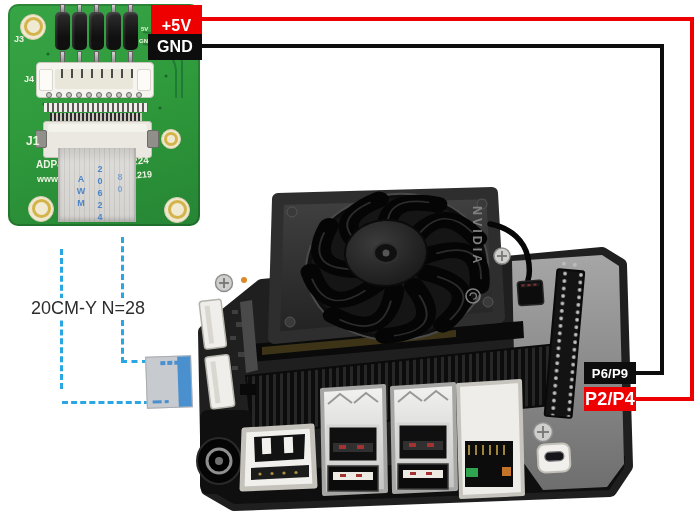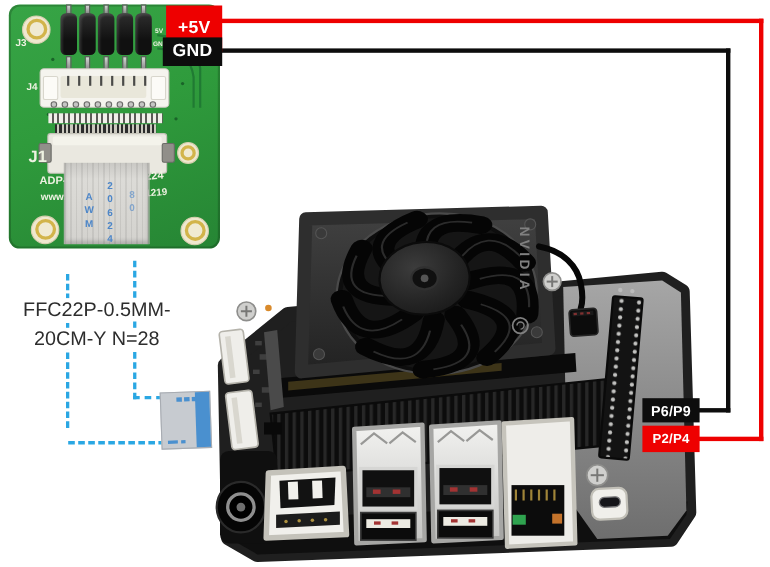--- a/index.html
+++ b/index.html
@@ -8,21 +8,21 @@
   .abs{position:absolute;}
 
   
   .tag{position:absolute;display:flex;align-items:center;justify-content:center;
        color:#fff;font-weight:bold;z-index:6;letter-spacing:0.2px;}
   .tag.red{background:var(--label-red-bg,#ee0000);}
   .tag.black{background:var(--label-black-bg,#0d0d0d);}
   #tag-5v{left:151px;top:5px;width:51px;height:42px;font-size:16px;}
   #tag-gnd{left:148px;top:34px;width:54px;height:26px;font-size:16px;}
   #tag-p6p9{left:584px;top:362px;width:52px;height:22px;font-size:13px;}
-  #tag-p2p4{left:584px;top:387px;width:52px;height:24px;font-size:12px;}
+  #tag-p2p4{left:584px;top:387px;width:52px;height:24px;font-size:18px;}
 
   
   .wire{position:absolute;z-index:5;}
   .wire.red{background:var(--wire-power,#ee0000);}
   .wire.blk{background:var(--wire-ground,#0d0d0d);}
   #rw1{left:200px;top:17px;width:494px;height:4px;}
   #rw2{left:690px;top:17px;width:4px;height:384px;}
   #rw3{left:635px;top:397px;width:59px;height:4px;}
   #bw1{left:200px;top:44px;width:464px;height:4px;}
   #bw2{left:660px;top:44px;width:4px;height:331px;}
@@ -294,21 +294,21 @@
       <circle cx="244" cy="280" r="3" fill="#d98a2b"></circle>
     </g>
   </svg>
 
   <div id="gv1" class="guide-v"></div>
   <div id="gv2" class="guide-v"></div>
   <div id="gh1" class="guide-h"></div>
   <div id="gh2" class="guide-h"></div>
 
   <div id="cable-note" class="abs">
-    <span>FFC22P-0.5MM-</span><br>
+    <br>
     <span>20CM-Y N=28</span>
   </div>
 
   <div id="pcb" class="abs">
     <svg class="abs" style="left:0;top:0" width="192" height="222" viewBox="0 0 192 222">
       <path d="M 135 28 C 160 30 172 40 174 58 L 174 94" stroke="#207a33" stroke-width="2" fill="none"></path>
       <path d="M 135 40 C 156 42 166 50 168 66 L 168 94" stroke="#207a33" stroke-width="2" fill="none"></path>
       <circle cx="40" cy="50" r="1.5" fill="#1a6329"></circle>
         <circle cx="152" cy="104" r="1.5" fill="#1a6329"></circle>
       <circle cx="36" cy="100" r="1.5" fill="#1a6329"></circle>
@@ -377,21 +377,21 @@
     <div class="ballpin" style="left:118px"></div>
       <div class="ballpin" style="left:128px"></div>
     <div id="padrow" class="abs"></div>
     <div id="combrow" class="abs"></div>
 
     <div id="j1body" class="abs">
       <div id="j1lip"></div>
     </div>
     <div class="j1ear abs" style="left:27px;top:126px"></div>
     <div class="j1ear abs" style="left:139px;top:126px"></div>
-    <div class="silk" style="left:18px;top:130px;font-size:15px">J1</div>
+    <div class="silk" style="left:18px;top:130px;font-size:12px">J1</div>
 
     <div class="silk" style="left:28px;top:155px;font-size:10px">ADP-</div>
     <div class="silk" style="left:124px;top:151px;font-size:10px;transform:rotate(-5deg)">224</div>
     <div class="silk" style="left:29px;top:170px;font-size:9px">www.</div>
     <div class="silk" style="left:121px;top:166px;font-size:9px;transform:rotate(-5deg)">-1219</div>
   </div>
 
   <div id="ribbon" class="abs">
     <div class="stripes"></div>
     <div class="rmark" style="left:17px;top:26px">AWM</div>

